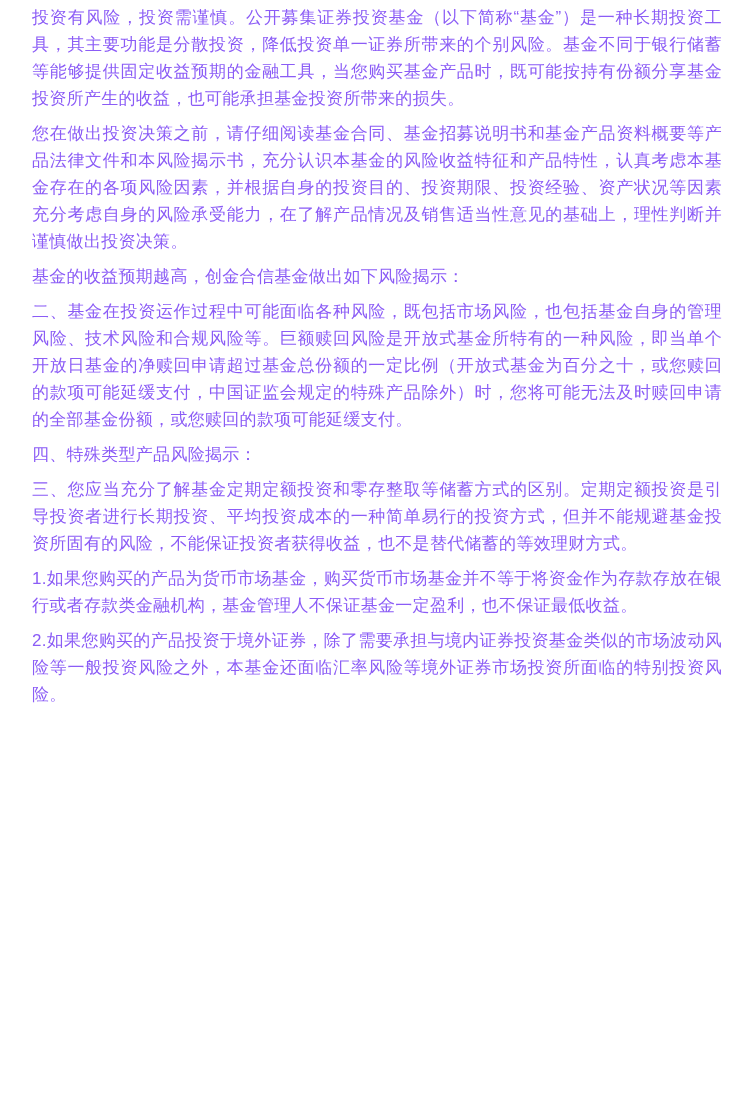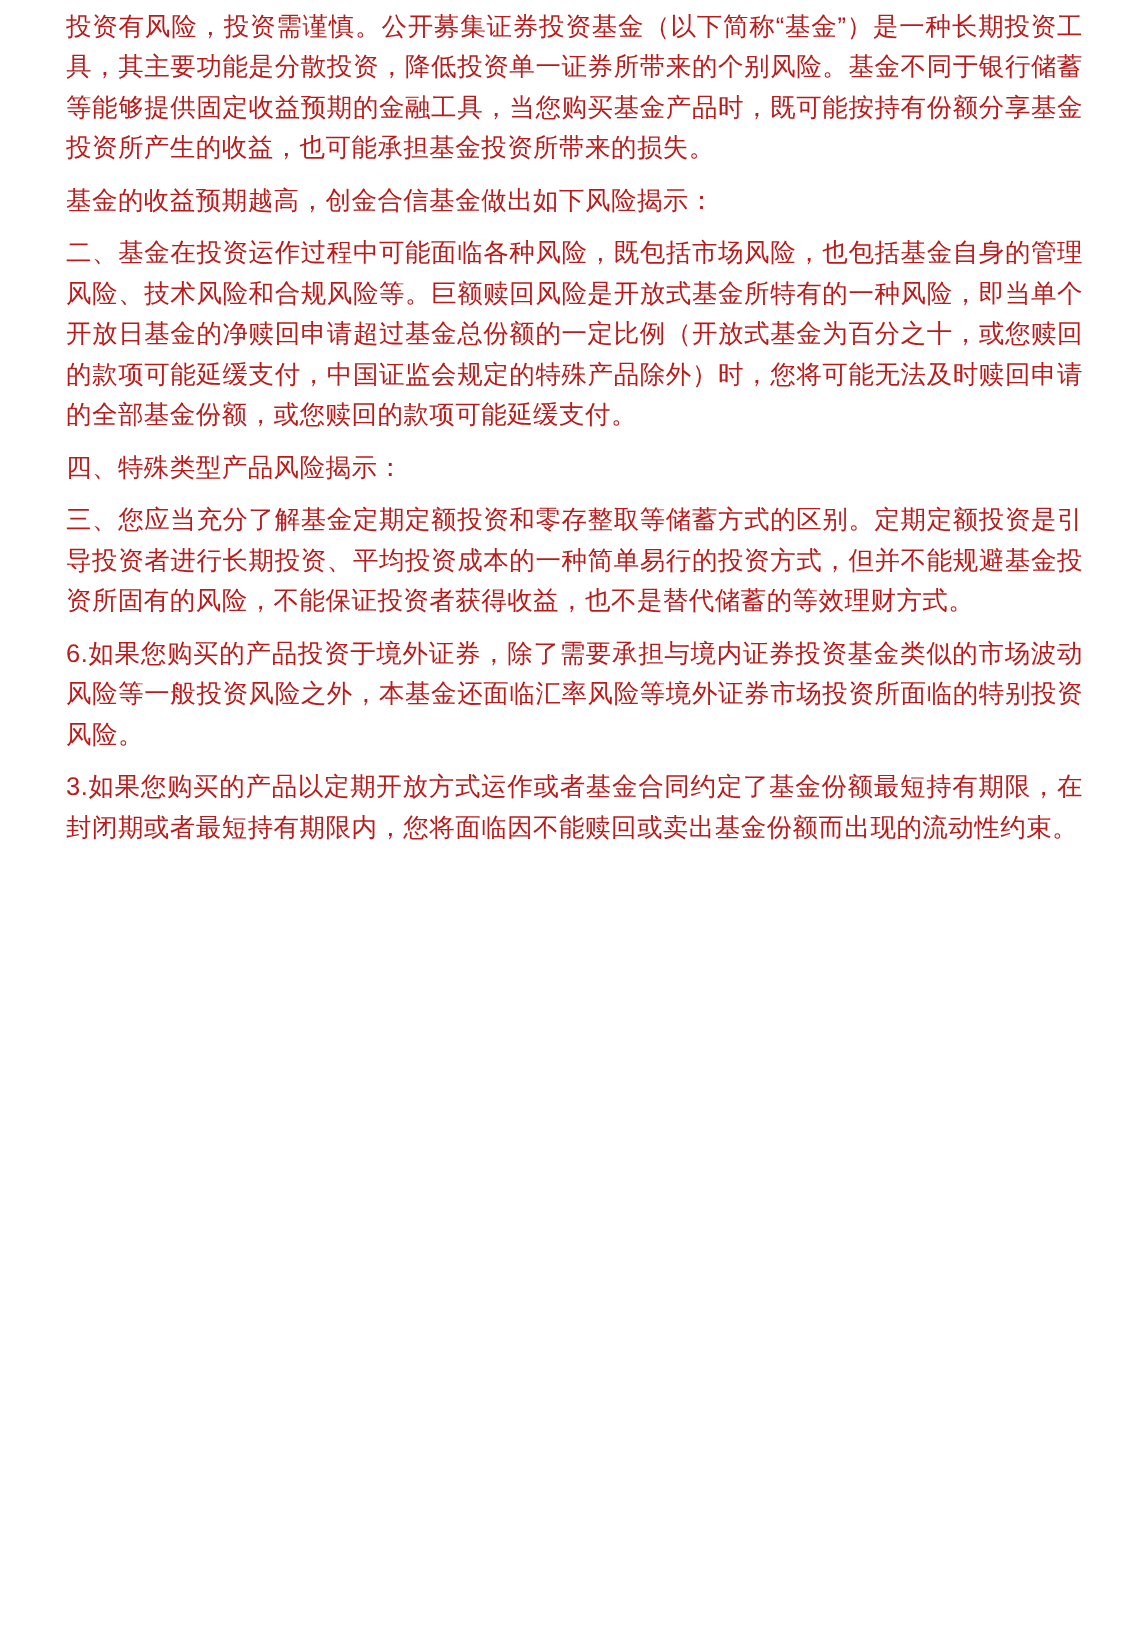--- a/index.html
+++ b/index.html
@@ -12,37 +12,38 @@
     min-height: 1098px;
     box-sizing: border-box;
     font-family: "Liberation Sans", sans-serif;
   }
   .doc {
     box-sizing: border-box;
     width: 750px;
     padding: 4px 28px 6px 28px;
   }
   .para {
-    margin: 0 0 8px 16px;
+    margin: 0 0 8px 4px;
     font-size: 17px;
     line-height: 27px;
-    color: #b91c1c;
+    color: #8b5cf6;
     text-align: justify;
     text-justify: inter-ideograph;
     letter-spacing: 0.3px;
     word-break: break-all;
   }
   .para:last-child {
     margin-bottom: 0;
   }
 </style>
 </head>
 <body>
 
 <div class="doc">
   <p class="para">投资有风险，投资需谨慎。公开募集证券投资基金（以下简称“基金”）是一种长期投资工具，其主要功能是分散投资，降低投资单一证券所带来的个别风险。基金不同于银行储蓄等能够提供固定收益预期的金融工具，当您购买基金产品时，既可能按持有份额分享基金投资所产生的收益，也可能承担基金投资所带来的损失。</p>
+  <p class="para">您在做出投资决策之前，请仔细阅读基金合同、基金招募说明书和基金产品资料概要等产品法律文件和本风险揭示书，充分认识本基金的风险收益特征和产品特性，认真考虑本基金存在的各项风险因素，并根据自身的投资目的、投资期限、投资经验、资产状况等因素充分考虑自身的风险承受能力，在了解产品情况及销售适当性意见的基础上，理性判断并谨慎做出投资决策。</p>
   <p class="para">基金的收益预期越高，创金合信基金做出如下风险揭示：</p>
   <p class="para">二、基金在投资运作过程中可能面临各种风险，既包括市场风险，也包括基金自身的管理风险、技术风险和合规风险等。巨额赎回风险是开放式基金所特有的一种风险，即当单个开放日基金的净赎回申请超过基金总份额的一定比例（开放式基金为百分之十，或您赎回的款项可能延缓支付，中国证监会规定的特殊产品除外）时，您将可能无法及时赎回申请的全部基金份额，或您赎回的款项可能延缓支付。</p>
   <p class="para">四、特殊类型产品风险揭示：</p>
   <p class="para">三、您应当充分了解基金定期定额投资和零存整取等储蓄方式的区别。定期定额投资是引导投资者进行长期投资、平均投资成本的一种简单易行的投资方式，但并不能规避基金投资所固有的风险，不能保证投资者获得收益，也不是替代储蓄的等效理财方式。</p>
-  <p class="para">6.如果您购买的产品投资于境外证券，除了需要承担与境内证券投资基金类似的市场波动风险等一般投资风险之外，本基金还面临汇率风险等境外证券市场投资所面临的特别投资风险。</p>
-  <p class="para">3.如果您购买的产品以定期开放方式运作或者基金合同约定了基金份额最短持有期限，在封闭期或者最短持有期限内，您将面临因不能赎回或卖出基金份额而出现的流动性约束。</p>
+  <p class="para">1.如果您购买的产品为货币市场基金，购买货币市场基金并不等于将资金作为存款存放在银行或者存款类金融机构，基金管理人不保证基金一定盈利，也不保证最低收益。</p>
+  <p class="para">2.如果您购买的产品投资于境外证券，除了需要承担与境内证券投资基金类似的市场波动风险等一般投资风险之外，本基金还面临汇率风险等境外证券市场投资所面临的特别投资风险。</p>
 </div>
 
 </body></html>

